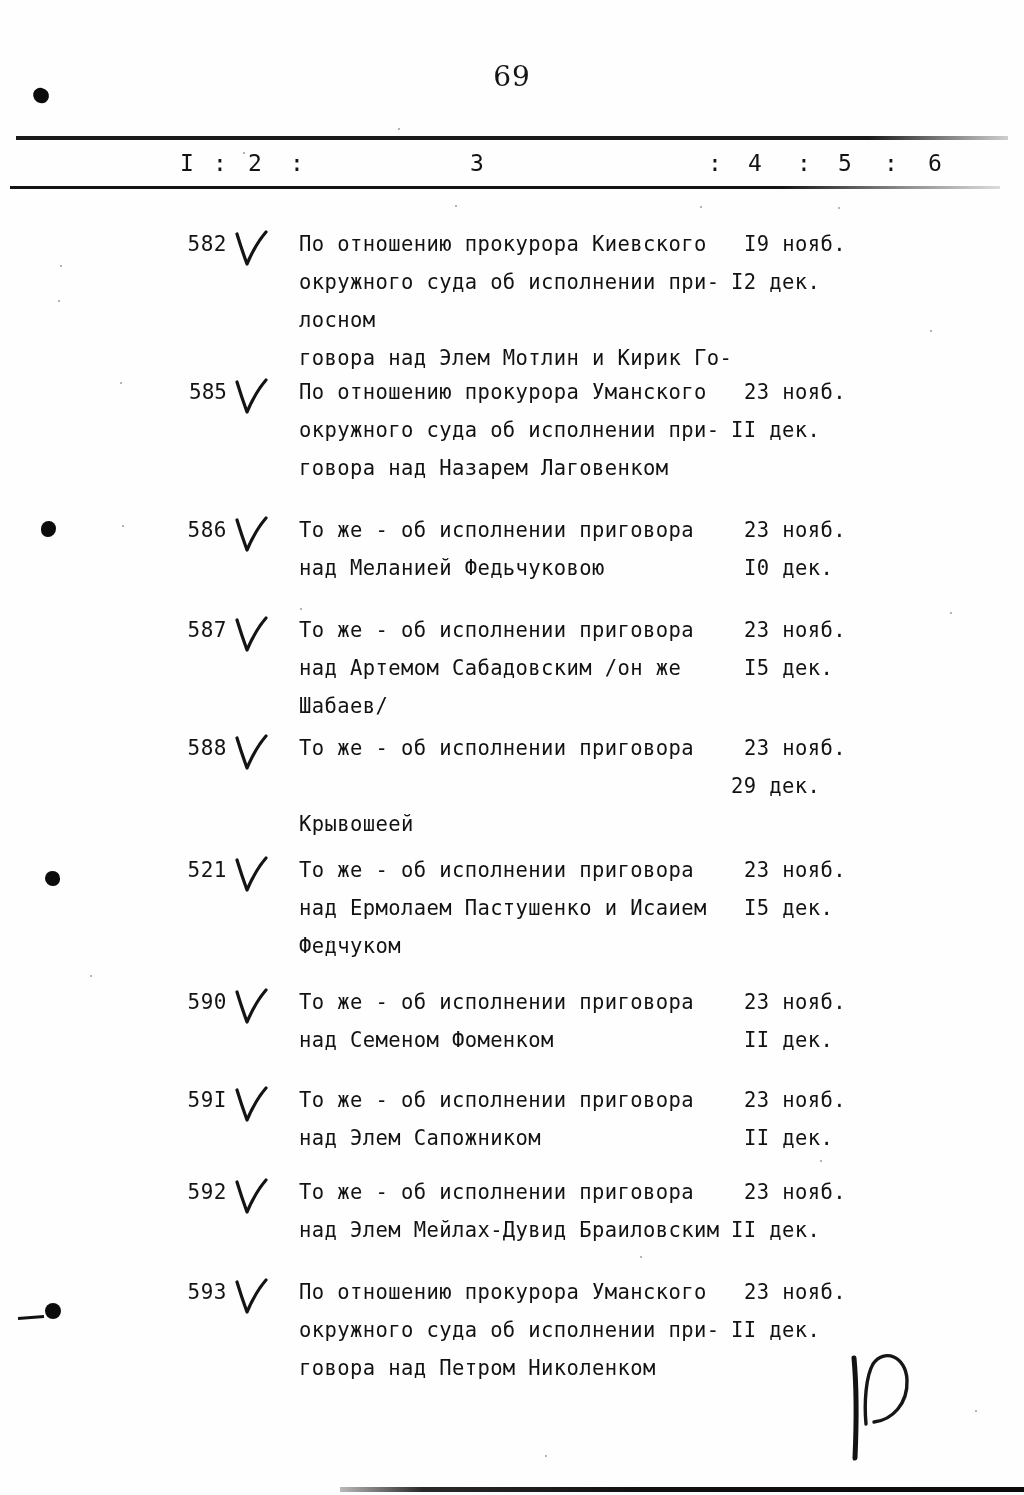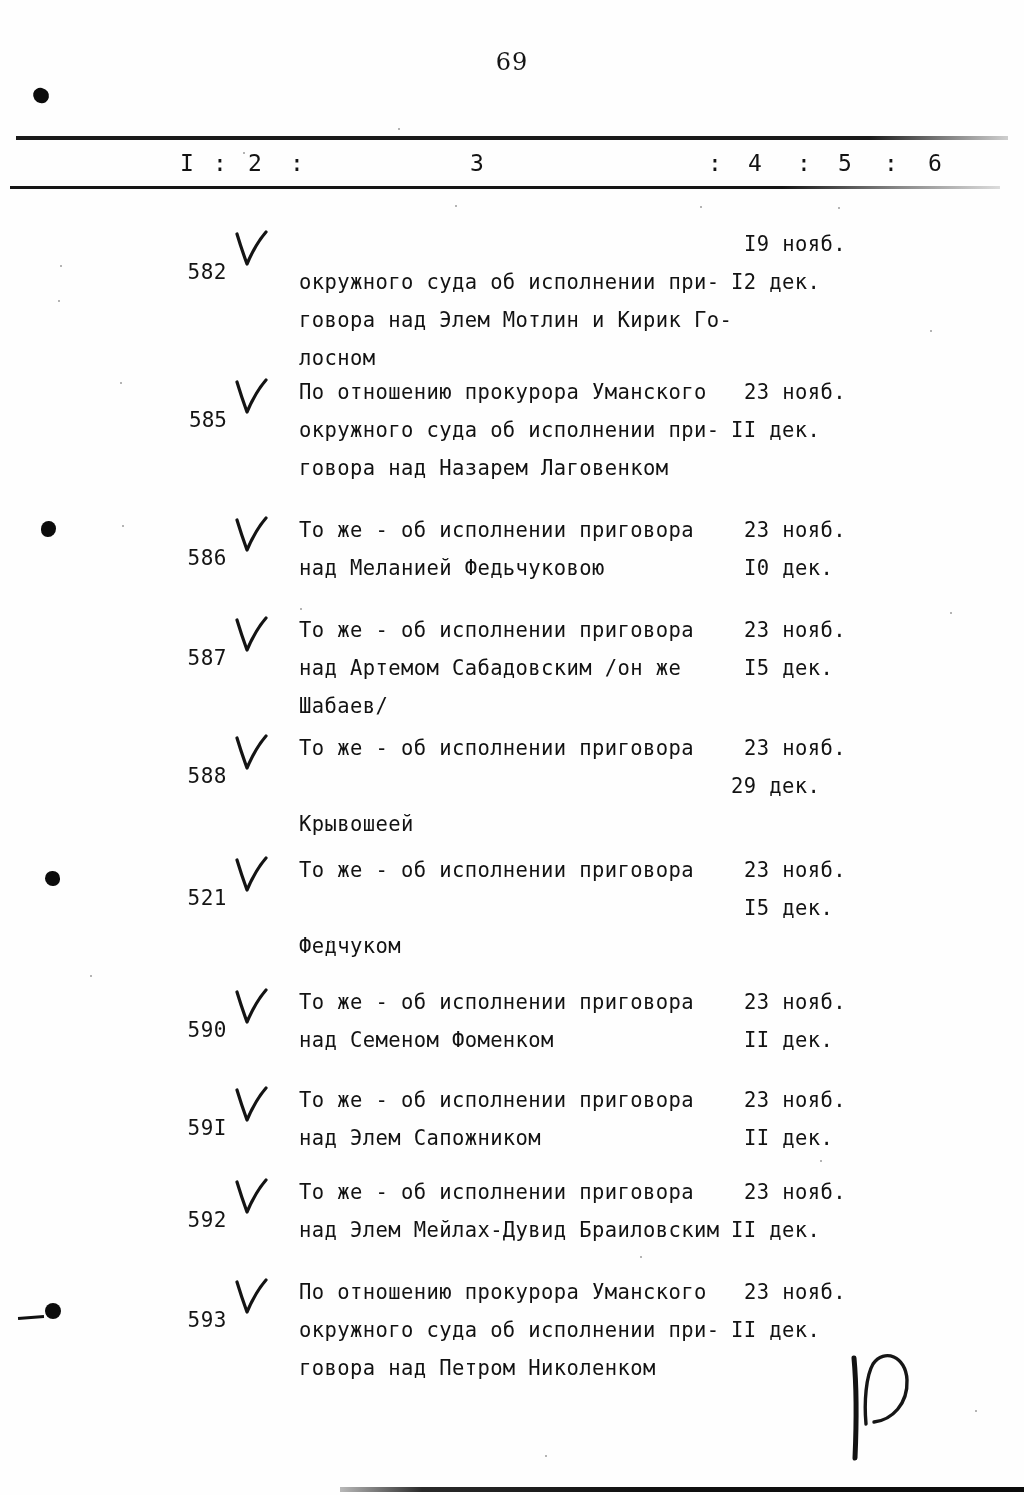--- a/index.html
+++ b/index.html
@@ -16,25 +16,25 @@
     width: 1024px;
     height: 1495px;
     background: #fefefe;
     overflow: hidden;
   }
 
   
   .page-number {
     position: absolute;
     left: 0;
-    top: 48px;
+    top: 60px;
     width: 1024px;
     text-align: center;
     font-family: "DejaVu Serif", "Liberation Serif", serif;
-    font-size: 24px;
+    font-size: 28px;
     letter-spacing: 1px;
     color: #151515;
   }
 
   
   .blot {
     position: absolute;
     background: #0c0c0c;
     border-radius: 50%;
   }
@@ -107,21 +107,20 @@
   .entry .num {
     position: absolute;
     left: 175px;
     top: 0;
     width: 52px;
     text-align: right;
     font-size: 21px;
     letter-spacing: 0.5px;
     color: #141414;
     font-family: "DejaVu Sans Mono", "Liberation Mono", monospace;
-    margin-top: 28px;
   }
   .entry .num.overstrike {
     letter-spacing: 0px;
   }
   .check {
     position: absolute;
     left: 232px;
     top: -12px;
     width: 40px;
     height: 52px;
@@ -207,24 +206,24 @@
 
   <div class="entries" id="entries">
       <div class="entry" style="position: absolute; top: 14px; left: 0px;">
         <div class="num">582</div>
         <div class="check">
           <svg viewBox="0 0 40 52" xmlns="http://www.w3.org/2000/svg">
             <path d="M5 14 C8 24, 11 33, 15 44 C21 30, 27 20, 34 12" stroke="#141414" stroke-width="3.2" fill="none" stroke-linecap="round" stroke-linejoin="round"></path>
           </svg>
         </div>
         <div class="body" style="left: 299px;">
-          <div class="line"><span class="date">I9 нояб.</span></div>
+          <div class="line"><span class="txt">По отношению прокурора Киевского</span><span class="date">I9 нояб.</span></div>
           <div class="line"><span class="txt">окружного суда об исполнении при-</span><span class="date shift">I2 дек.</span></div>
+          <div class="line"><span class="txt">лосном</span></div>
           <div class="line"><span class="txt">говора над Элем Мотлин и Кирик Го-</span></div>
-          <div class="line"><span class="txt">лосном</span></div>
         </div>
       </div>
       <div class="entry" style="position: absolute; top: 162px; left: 0px;">
         <div class="num overstrike">585</div>
         <div class="check">
           <svg viewBox="0 0 40 52" xmlns="http://www.w3.org/2000/svg">
             <path d="M5 14 C8 24, 11 33, 15 44 C21 30, 27 20, 34 12" stroke="#141414" stroke-width="3.2" fill="none" stroke-linecap="round" stroke-linejoin="round"></path>
           </svg>
         </div>
         <div class="body" style="left: 299px;">
@@ -273,21 +272,21 @@
       </div>
       <div class="entry" style="position: absolute; top: 640px; left: 0px;">
         <div class="num">521</div>
         <div class="check">
           <svg viewBox="0 0 40 52" xmlns="http://www.w3.org/2000/svg">
             <path d="M5 14 C8 24, 11 33, 15 44 C21 30, 27 20, 34 12" stroke="#141414" stroke-width="3.2" fill="none" stroke-linecap="round" stroke-linejoin="round"></path>
           </svg>
         </div>
         <div class="body" style="left: 299px;">
           <div class="line"><span class="txt">То же - об исполнении приговора</span><span class="date">23 нояб.</span></div>
-          <div class="line"><span class="date">I5 дек.</span></div>
+          <div class="line"><span class="txt">над Ермолаем Пастушенко и Исаием</span><span class="date">I5 дек.</span></div>
           <div class="line"><span class="txt">Федчуком</span></div>
         </div>
       </div>
       <div class="entry" style="position: absolute; top: 772px; left: 0px;">
         <div class="num">590</div>
         <div class="check">
           <svg viewBox="0 0 40 52" xmlns="http://www.w3.org/2000/svg">
             <path d="M5 14 C8 24, 11 33, 15 44 C21 30, 27 20, 34 12" stroke="#141414" stroke-width="3.2" fill="none" stroke-linecap="round" stroke-linejoin="round"></path>
           </svg>
         </div>

